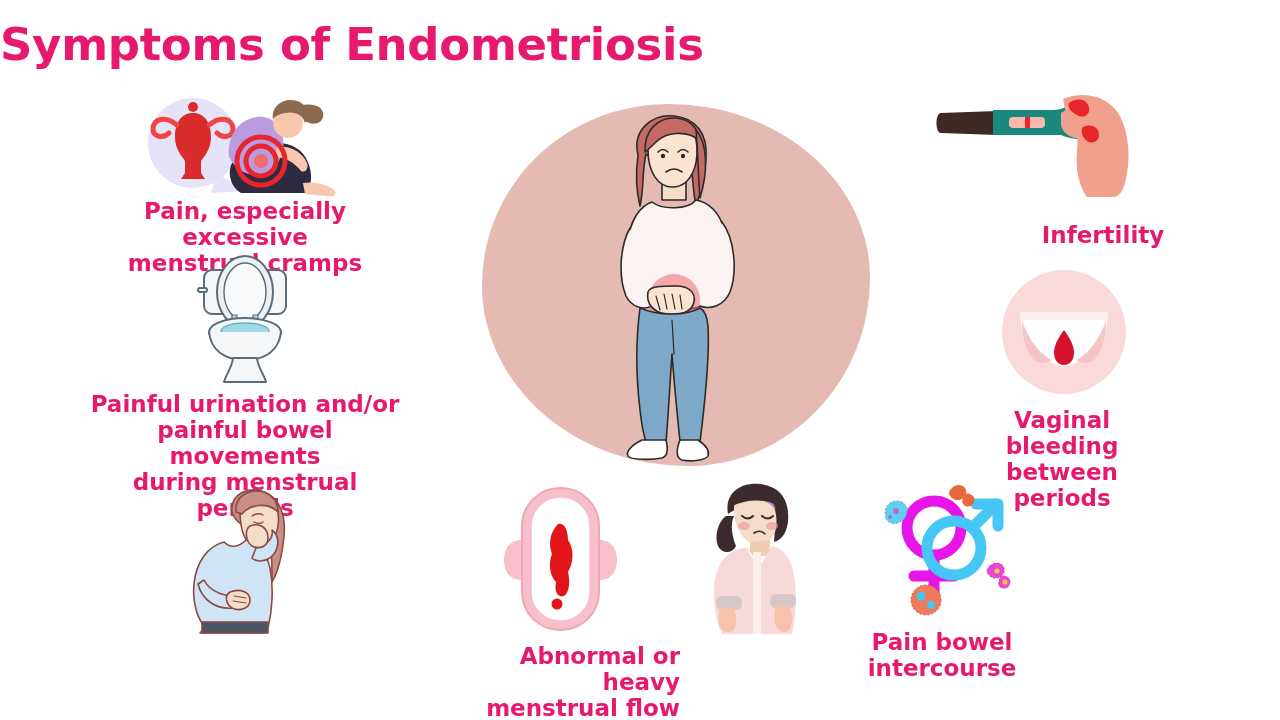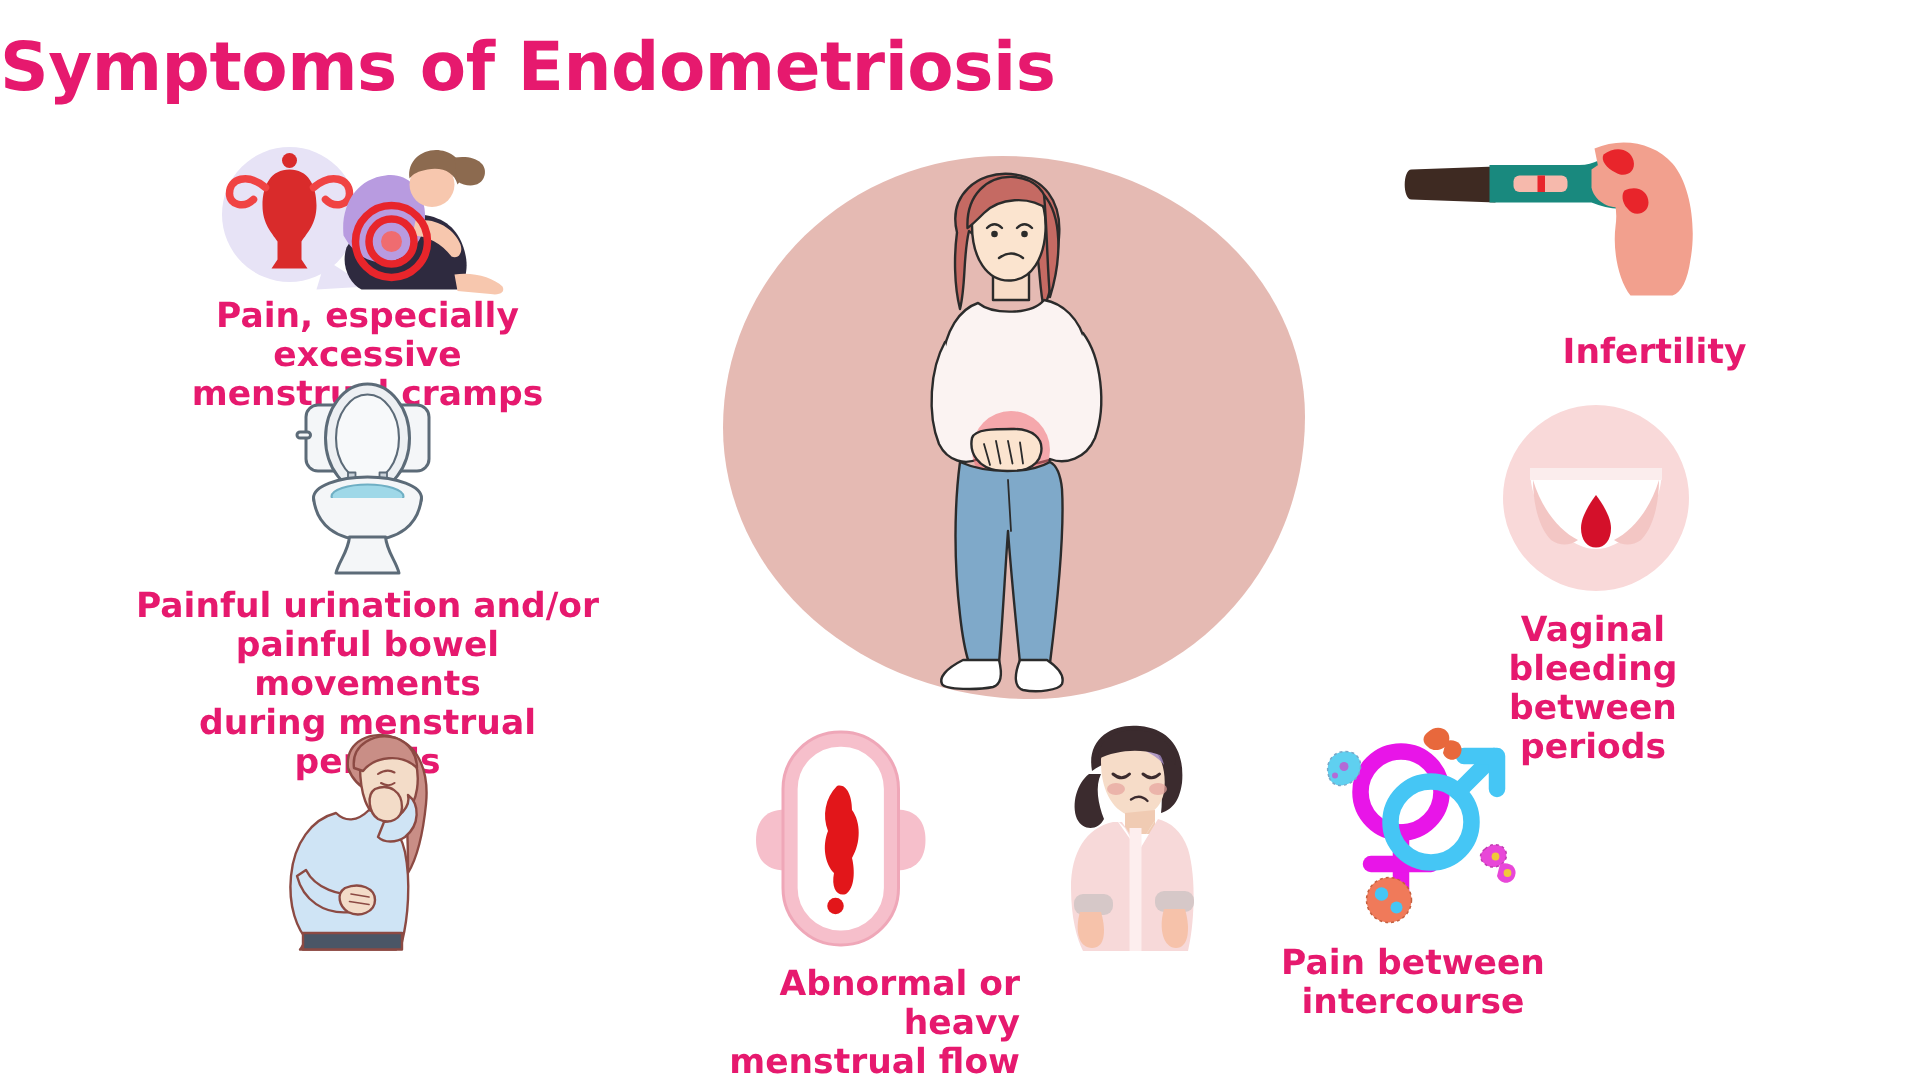--- a/index.html
+++ b/index.html
@@ -272,21 +272,21 @@
         <circle cx="125" cy="93" r="2.6" fill="#F0C93A"></circle>
         <circle cx="133" cy="104" r="2.6" fill="#F0C93A"></circle>
       </g>
       <g>
         <circle cx="54" cy="122" r="15" fill="#F07A5A" stroke="#C4603F" stroke-width="1" stroke-dasharray="2 2"></circle>
         <circle cx="49" cy="118" r="4.5" fill="#45C6F5"></circle>
         <circle cx="59" cy="127" r="4" fill="#45C6F5"></circle>
       </g>
     </svg>
   </div>
-  <div class="label" style="left:852px;top:629px;width:180px;">Pain between
+  <div class="label" style="left:852px;top:629px;width:180px;">Pain bowel
 intercourse</div>
 
   <div class="icon-box" style="left:935px;top:95px;width:205px;height:105px;">
     <svg width="205" height="105" viewBox="0 0 205 105">
 
       <path d="M6 18 C0 18 0 38 6 38 L62 40 L62 16Z" fill="#3E2A22"></path>
 
       <path d="M58 15 L118 15 C128 15 134 10 142 6 C150 2 162 4 166 14 C170 26 166 38 156 42 C146 46 136 44 126 40 L58 40Z" fill="#19897E"></path>
 
       <rect x="74" y="22" width="36" height="11" rx="4" fill="#F6B9AC"></rect>

